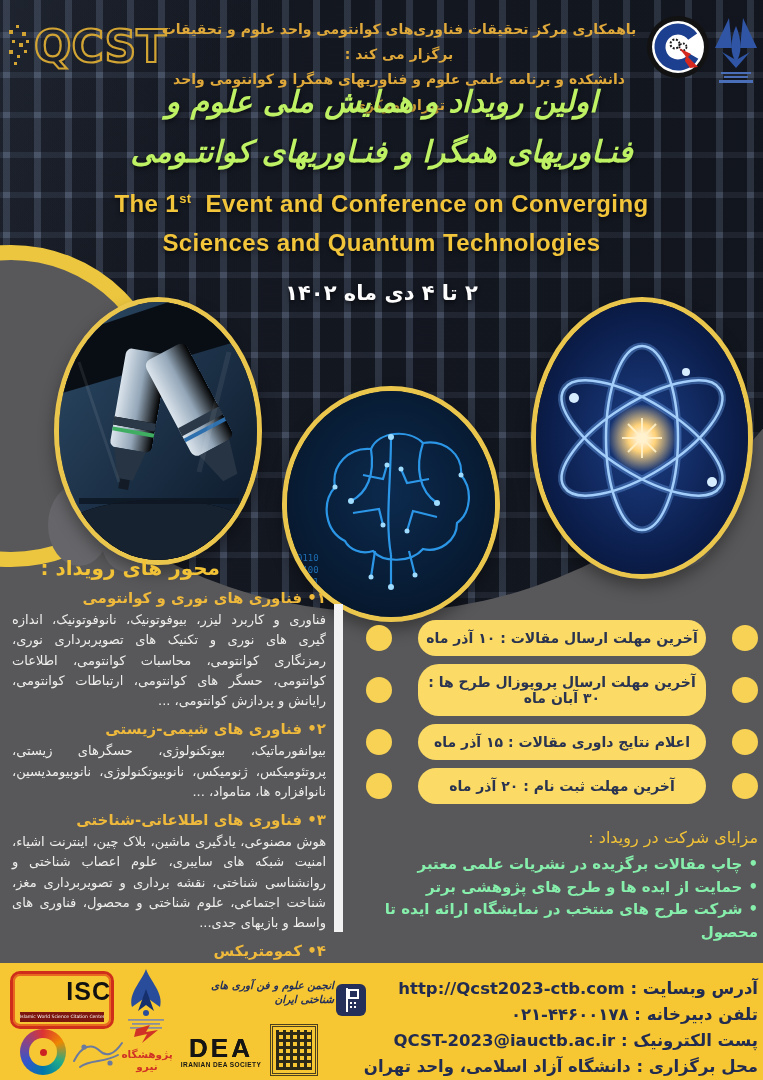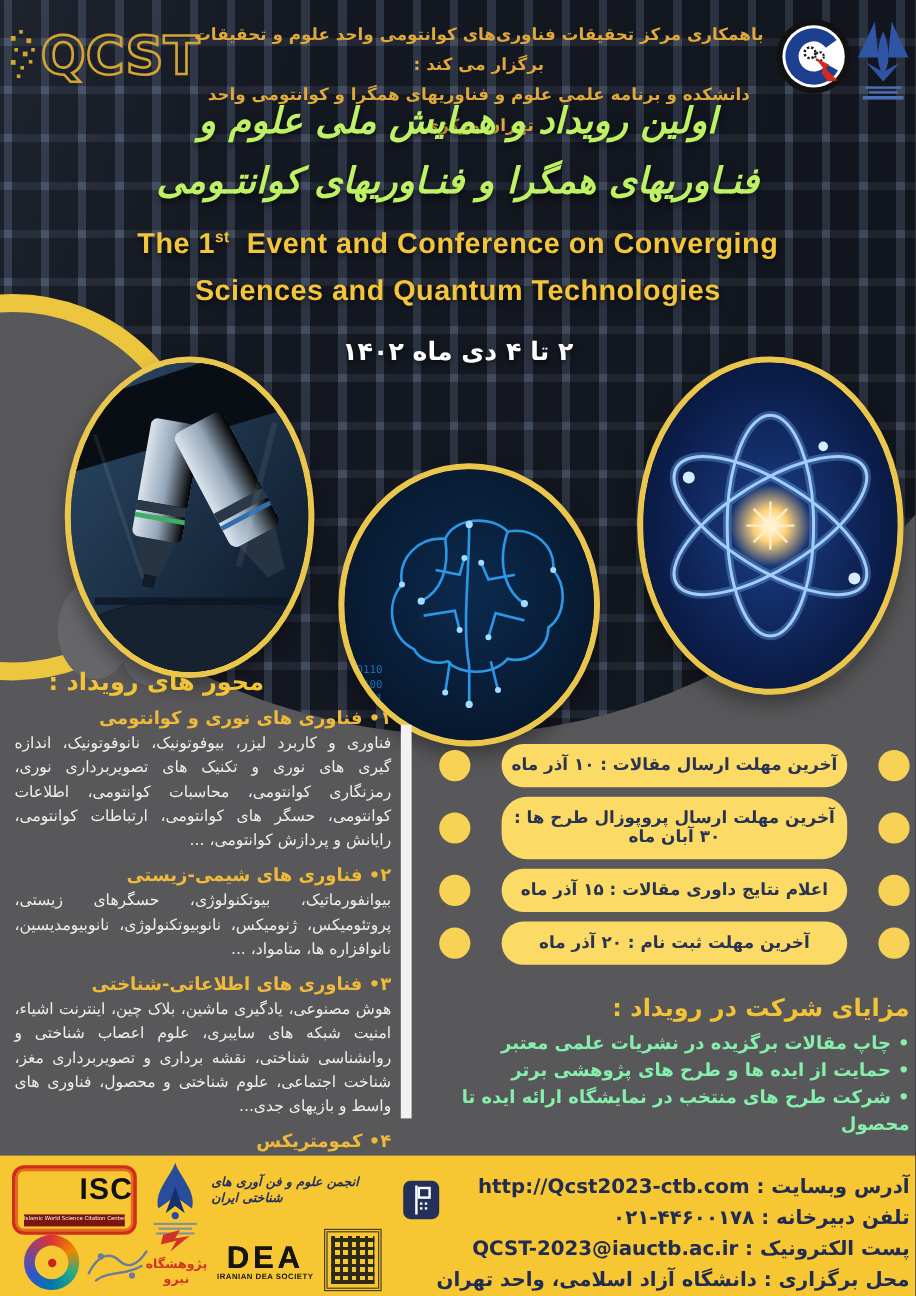--- a/index.html
+++ b/index.html
@@ -48,33 +48,33 @@
   .topic-body{font-size:13px;color:#efeeec;text-align:justify;line-height:1.56;margin:0 2px 0 4px;}
   .vdivider{position:absolute;left:334px;top:604px;width:9px;height:328px;background:#f2f2f2;z-index:5;}
   
   .pills{position:absolute;left:366px;top:620px;width:392px;z-index:5;}
   .pill-row{display:flex;align-items:center;gap:26px;margin-bottom:8px;}
   .side-dot{width:26px;height:26px;border-radius:50%;background:#f7d254;flex:0 0 auto;}
   .pill{flex:1;background:#fbdb66;border-radius:21px;padding:10px 8px;text-align:center;
     color:#2a3450;font-weight:bold;font-size:14px;direction:rtl;}
   
   .benefits{position:absolute;left:378px;top:828px;width:380px;direction:rtl;z-index:5;}
-  .benefits-heading{font-size:20px;font-weight:bold;color:#f2c237;margin-bottom:6px;text-align:right;}
+  .benefits-heading{font-size:16px;font-weight:normal;color:#f2c237;margin-bottom:6px;text-align:right;}
   .benefit{font-size:15px;font-weight:bold;color:#86efac;line-height:1.5;text-align:right;}
   .benefit .b{margin-left:6px;}
   
   .footer{position:absolute;left:0;top:963px;width:763px;height:117px;background:#f6c733;z-index:6;}
   .isc{position:absolute;left:10px;top:8px;width:98px;height:52px;border:3px solid #cf2f1a;
     border-radius:10px;background:#f6c733;box-shadow:0 0 0 2px #e8681f inset;text-align:right;}
   .isc .isc-word{font-family:"Liberation Sans",sans-serif;font-size:25px;font-weight:900;
     color:#111;line-height:34px;letter-spacing:1px;}
   .isc .isc-bar{position:absolute;left:7px;right:7px;bottom:4px;height:10px;background:#7c150d;
     color:#fff;font-size:4.5px;line-height:10px;white-space:nowrap;overflow:hidden;}
   .cog-emblem{position:absolute;left:120px;top:4px;width:52px;height:64px;}
-  .cog-callig{position:absolute;left:176px;top:16px;width:158px;direction:rtl;text-align:left;
+  .cog-callig{position:absolute;left:176px;top:16px;width:158px;direction:rtl;text-align:right;
     color:#25305a;font-size:10.5px;font-weight:bold;font-style:italic;line-height:1.3;}
   .swirl{position:absolute;left:20px;top:66px;width:46px;height:46px;border-radius:50%;
     background:conic-gradient(#d33,#e80,#2a8,#07a,#35c,#848,#d33);}
   .swirl::after{content:"";position:absolute;left:9px;top:9px;width:28px;height:28px;
     border-radius:50%;background:#f6c733;}
   .swirl::before{content:"";position:absolute;left:20px;top:20px;width:7px;height:7px;
     border-radius:50%;background:#c22;z-index:1;}
   .callig2{position:absolute;left:70px;top:70px;width:56px;height:40px;}
   .niroo{position:absolute;left:118px;top:62px;width:58px;height:52px;text-align:center;}
   .niroo-text{color:#d03226;font-size:10.5px;font-weight:bold;direction:rtl;margin-top:1px;}

